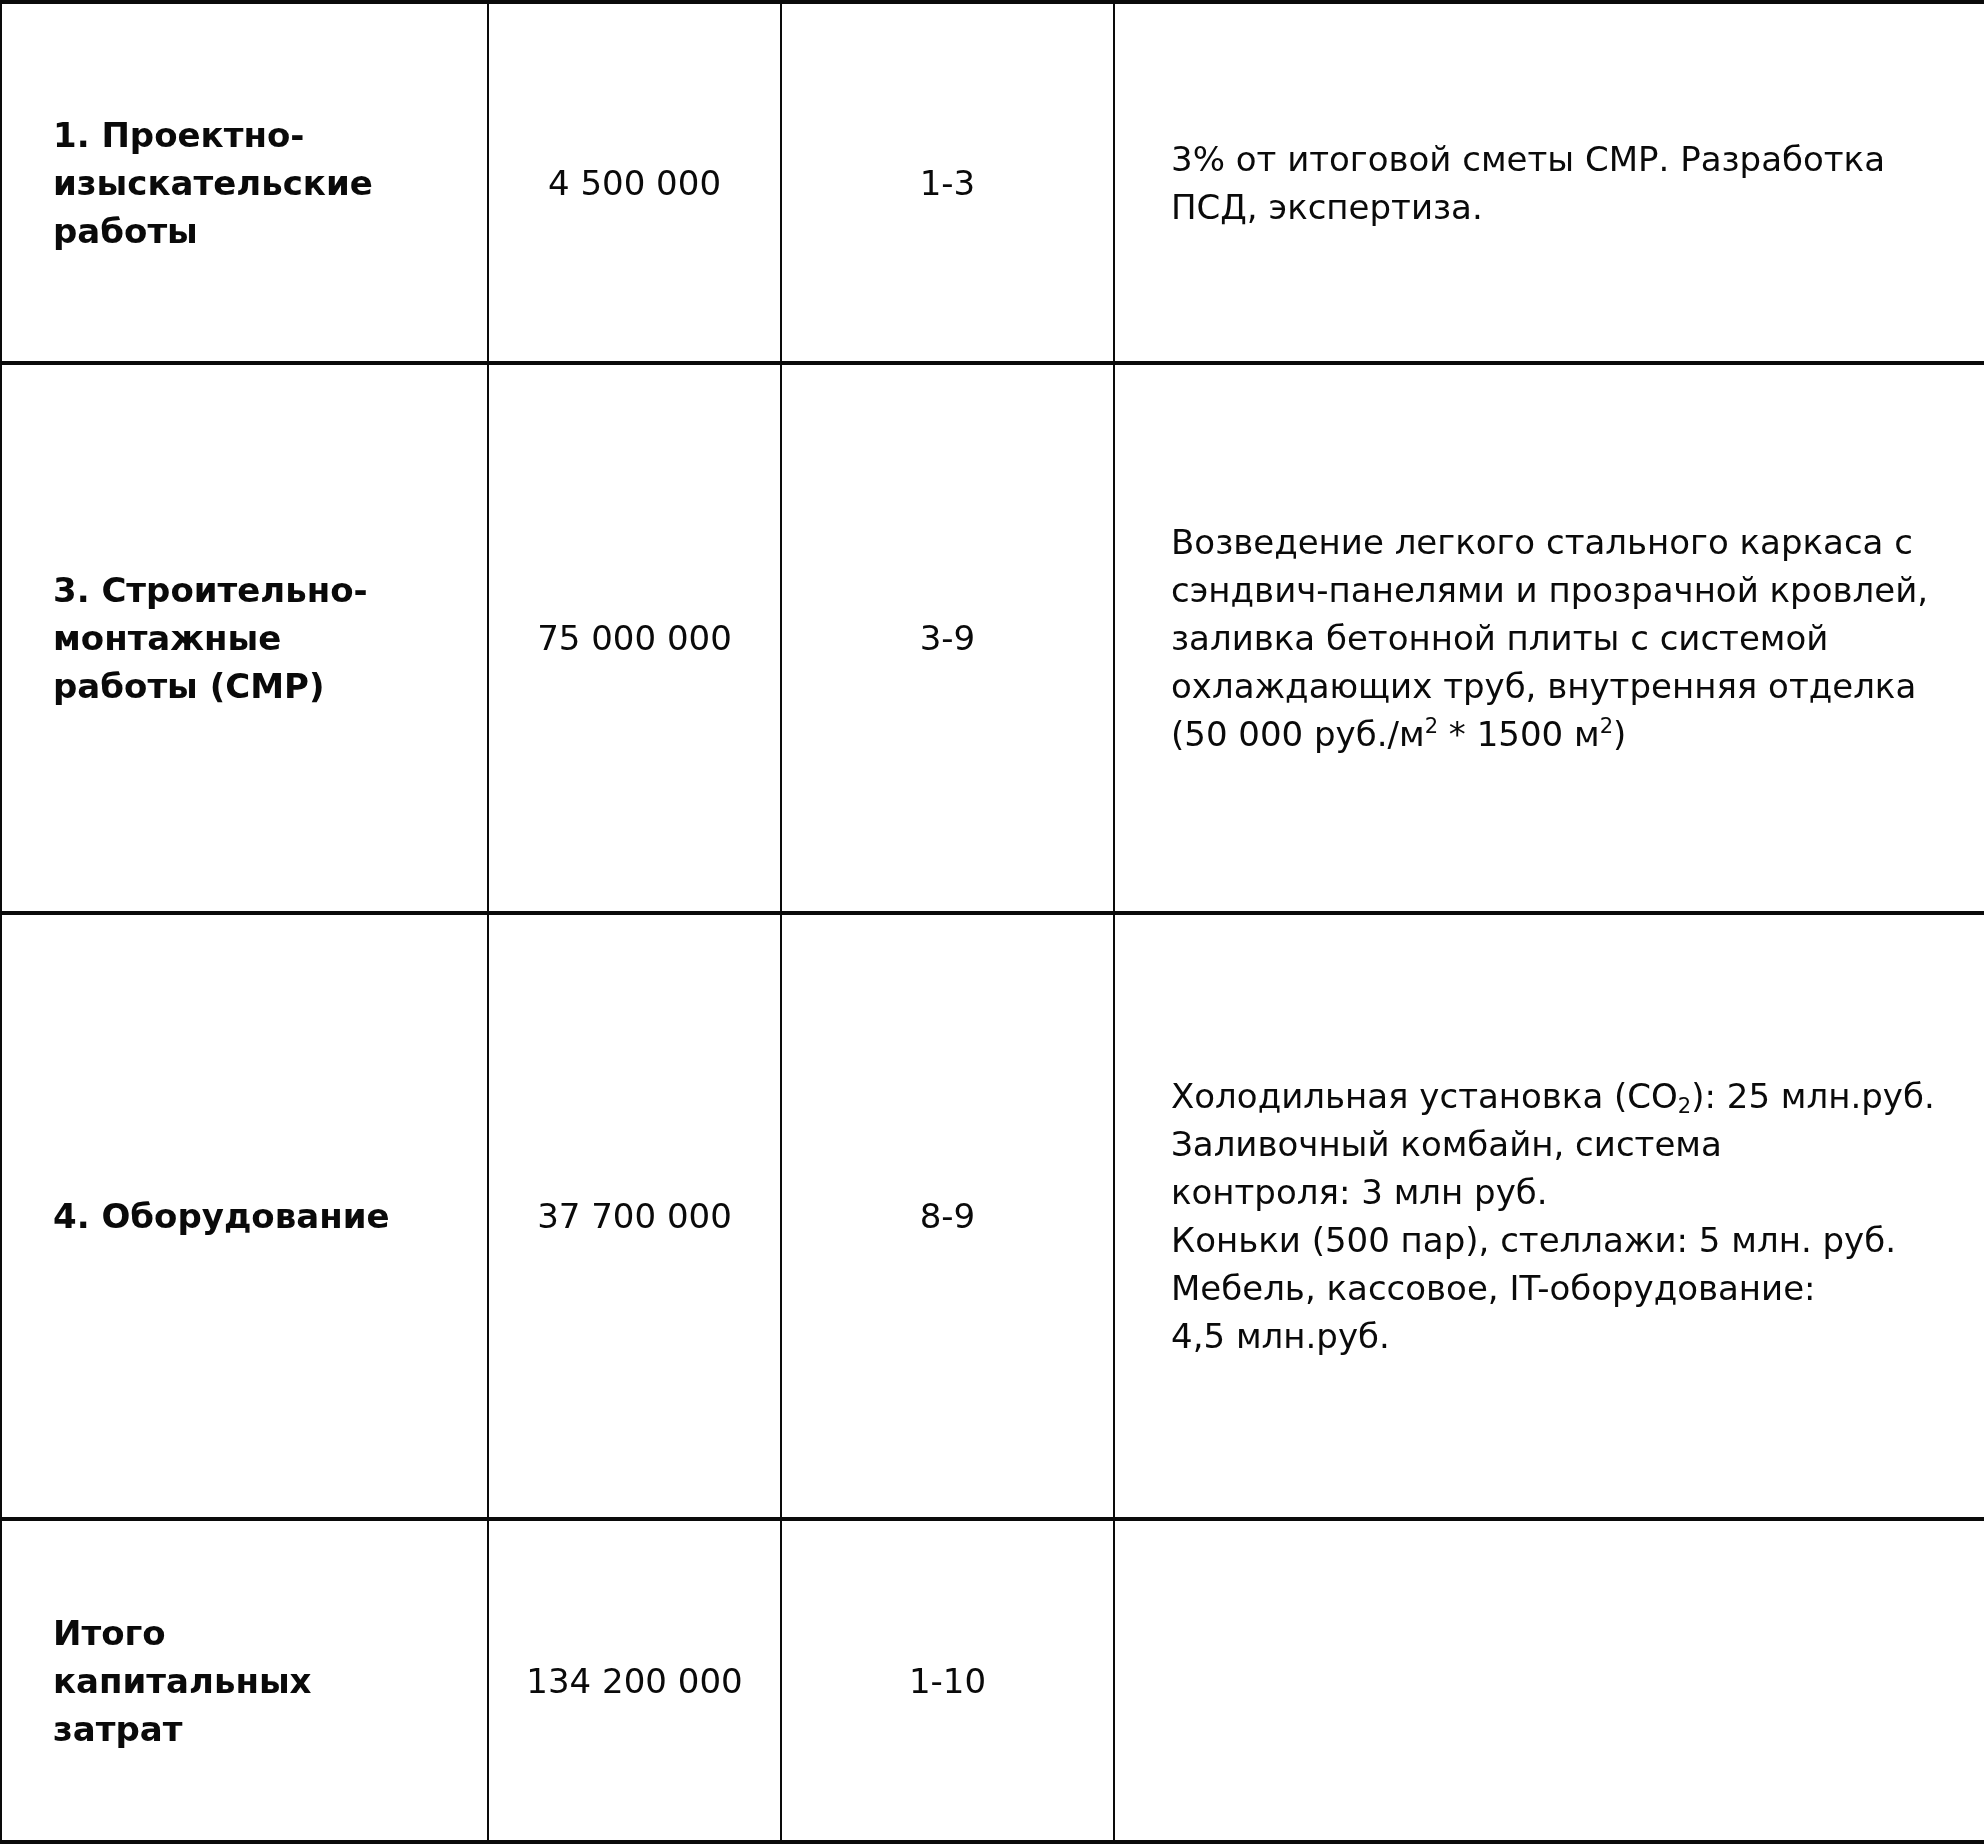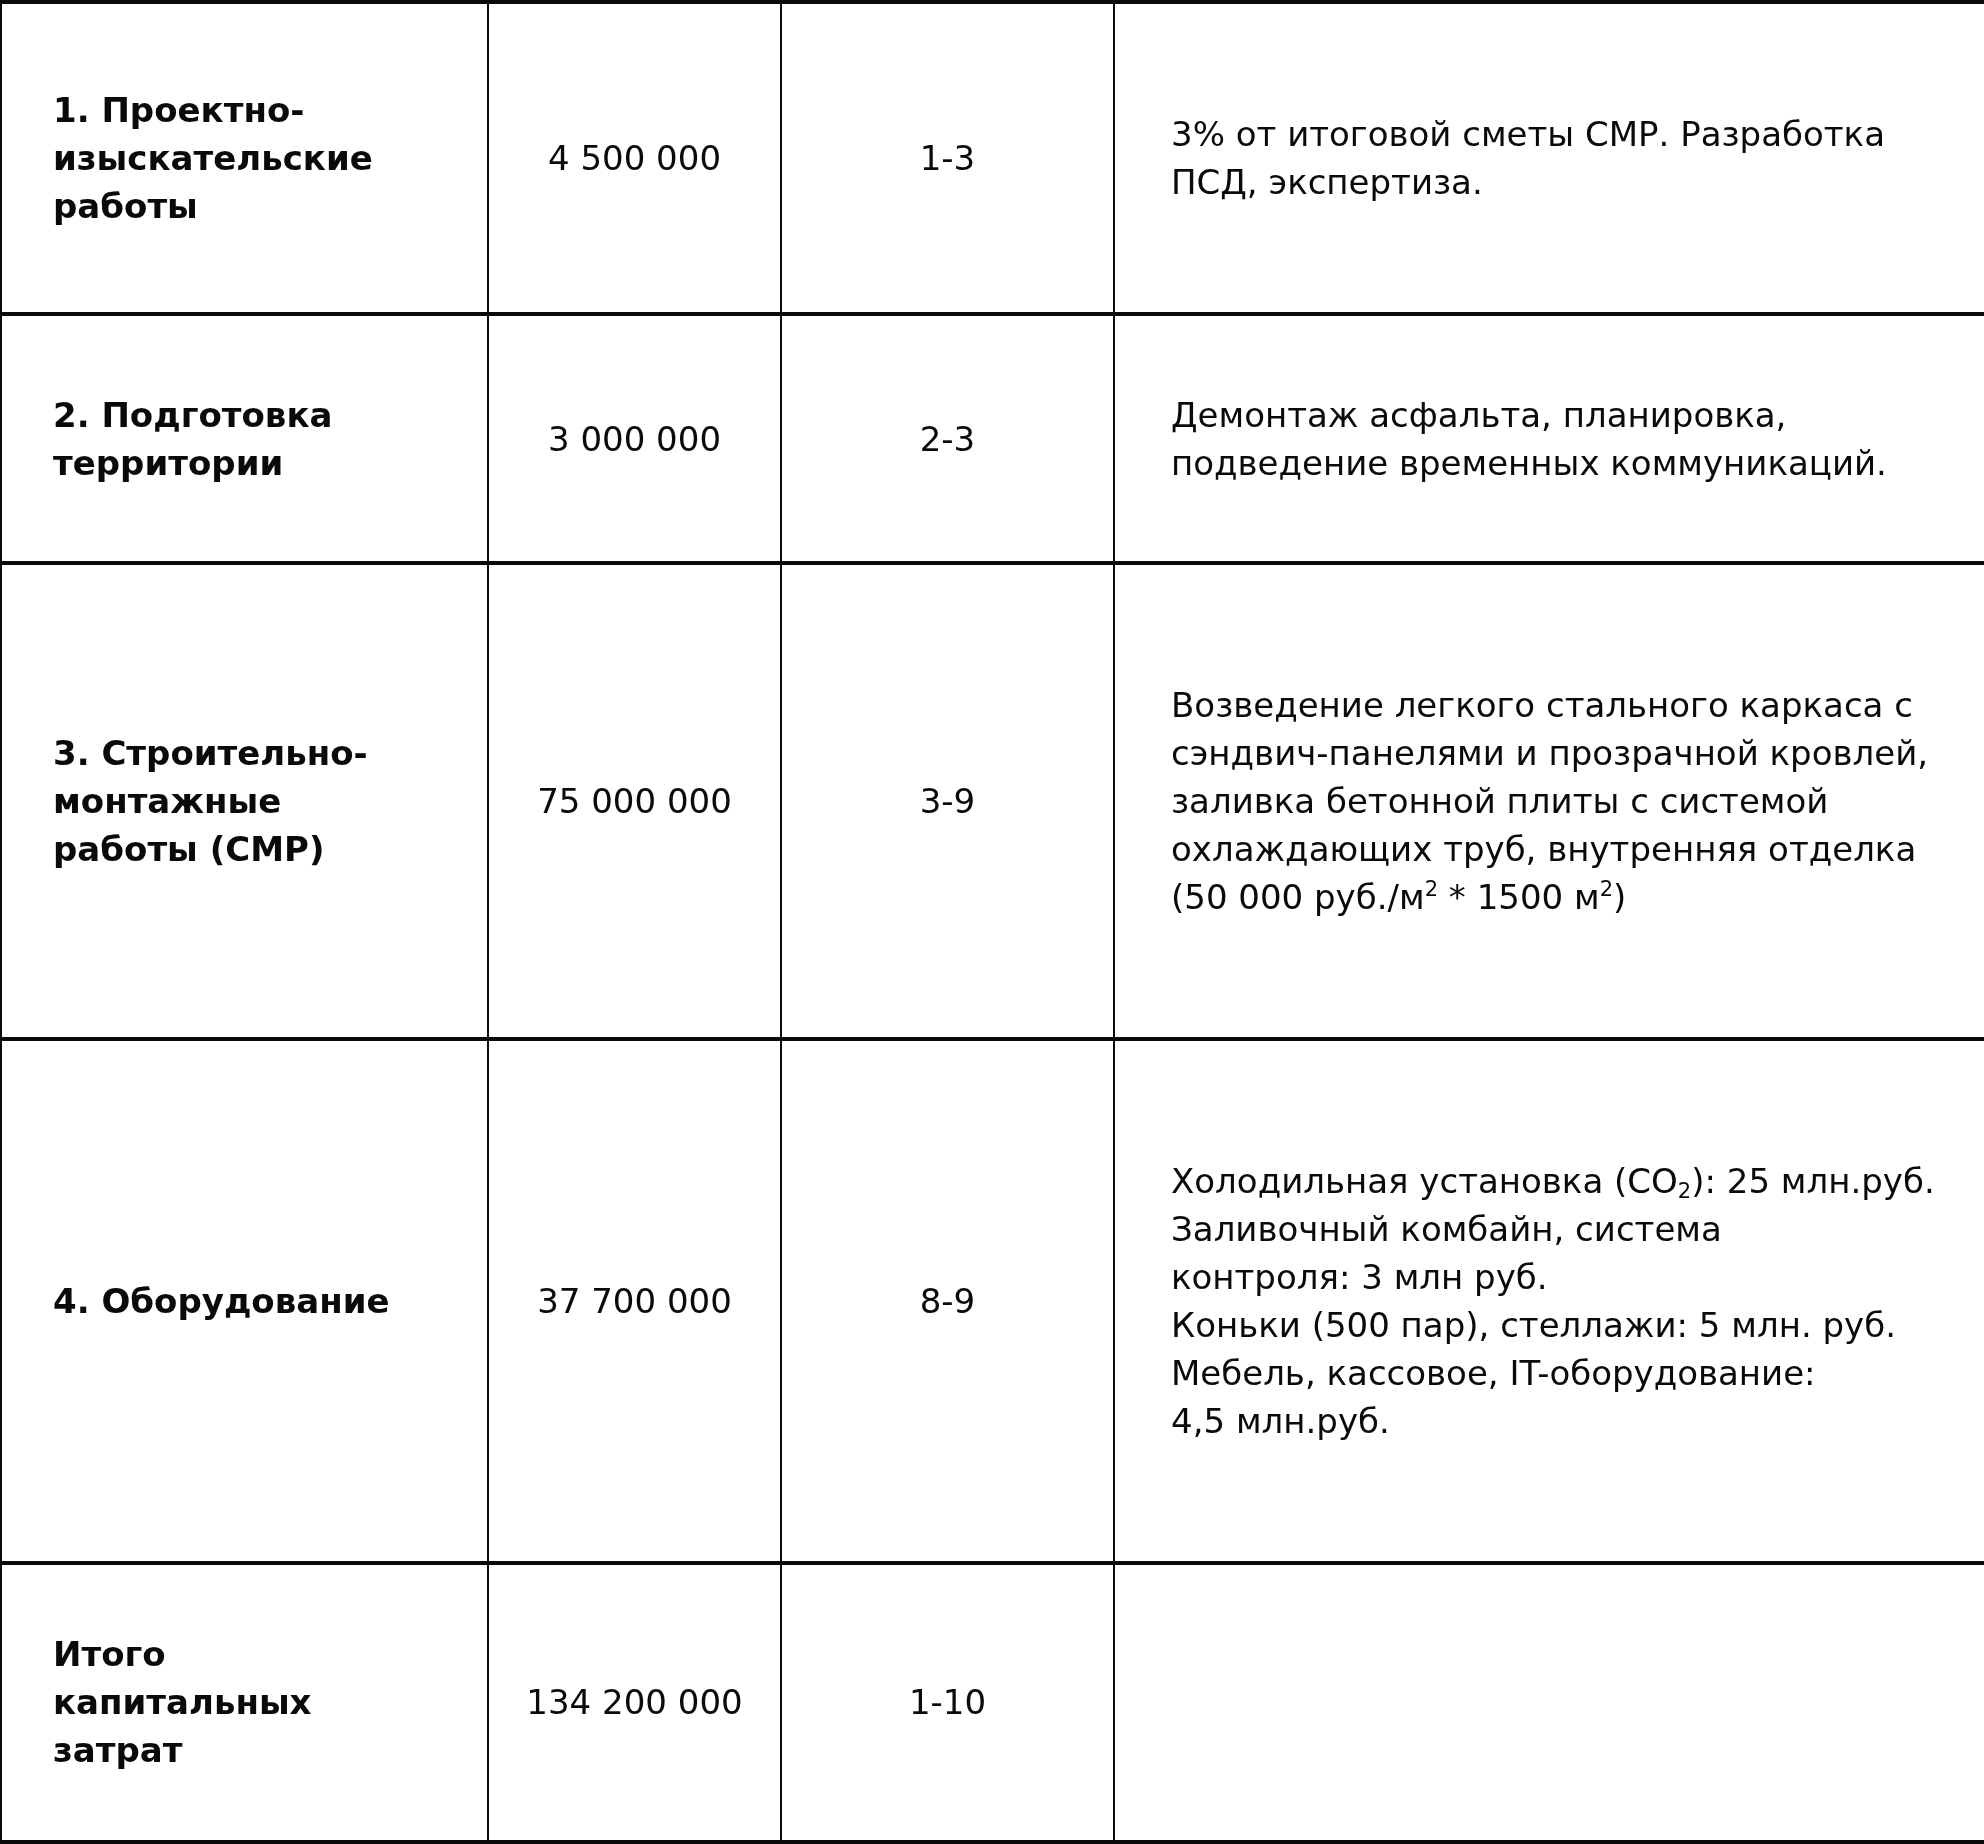--- a/index.html
+++ b/index.html
@@ -82,28 +82,20 @@
     <tr style="height:207px">
       <td class="c-name">1. Проектно-
 изыскательские
 работы</td>
       <td class="c-sum">4 500 000</td>
       <td class="c-period">1-3</td>
       <td class="c-just">3% от итоговой сметы СМР. Разработка
 ПСД, экспертиза.</td>
     </tr>
 
-    <tr style="height:165px">
-      <td class="c-name">2. Подготовка
-территории</td>
-      <td class="c-sum">3 000 000</td>
-      <td class="c-period">2-3</td>
-      <td class="c-just">Демонтаж асфальта, планировка,
-подведение временных коммуникаций.</td>
-    </tr>
 
     <tr style="height:315px">
       <td class="c-name">3. Строительно-
 монтажные
 работы (СМР)</td>
       <td class="c-sum">75 000 000</td>
       <td class="c-period">3-9</td>
       <td class="c-just">Возведение легкого стального каркаса с
 сэндвич-панелями и прозрачной кровлей,
 заливка бетонной плиты с системой

